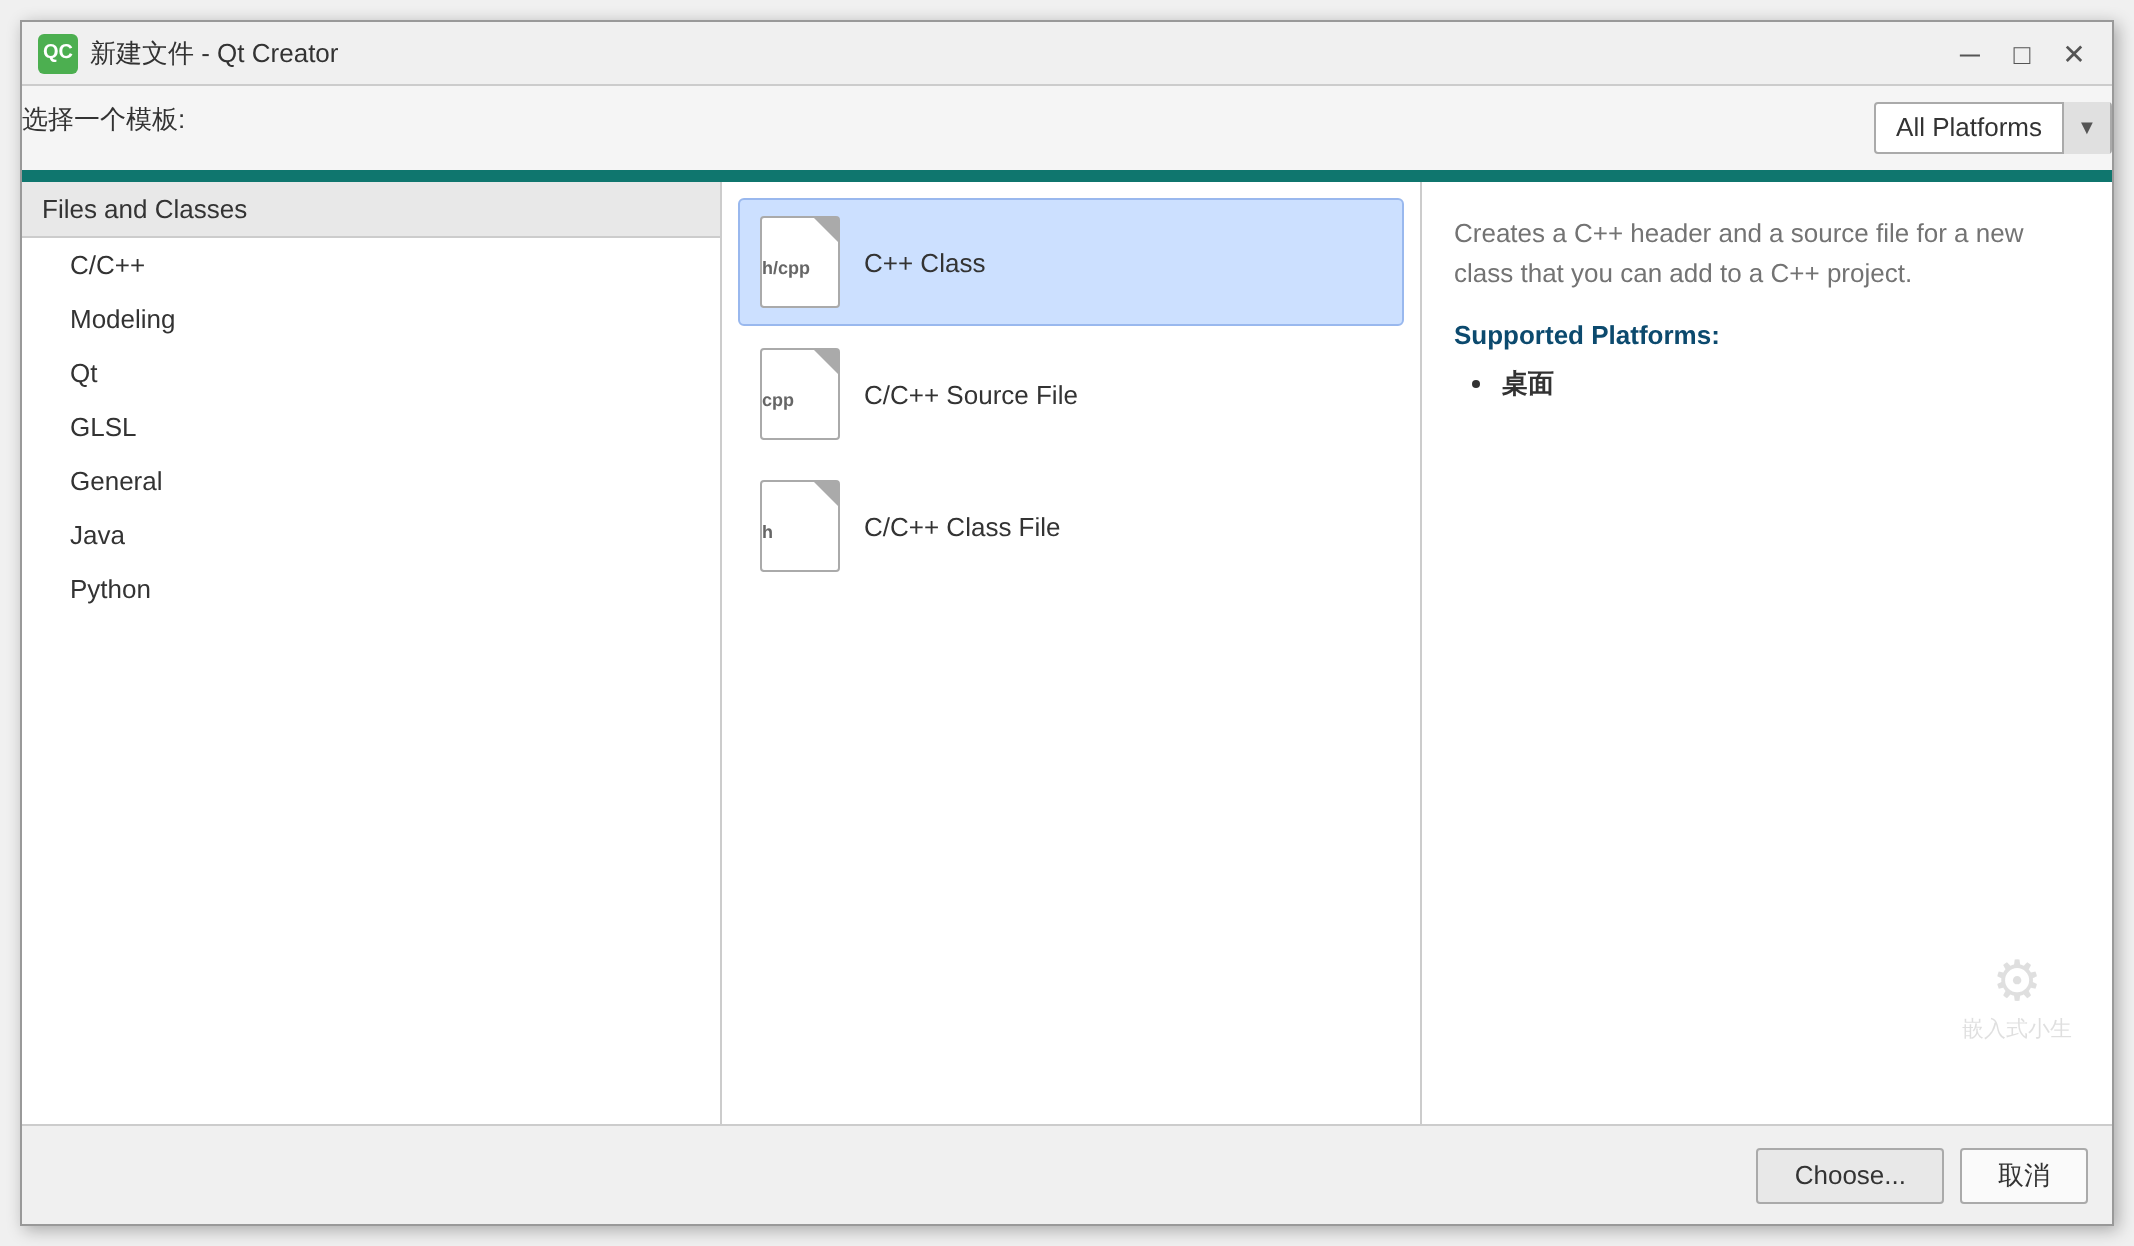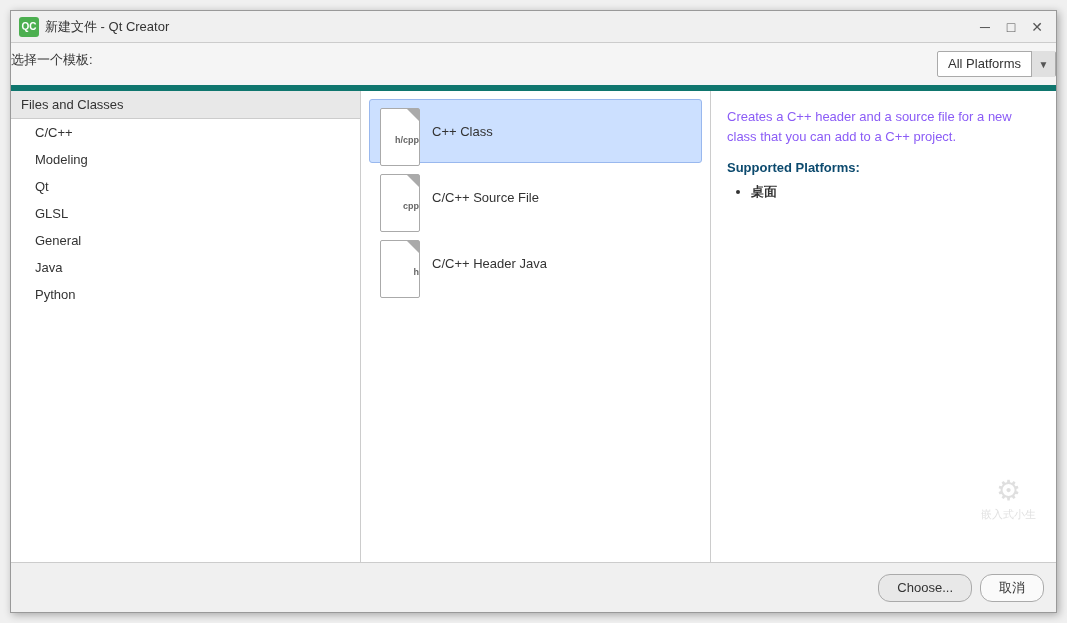--- a/index.html
+++ b/index.html
@@ -159,28 +159,28 @@
     }
     .template-icon {
       width: 40px;
       height: 46px;
       margin-right: 12px;
       flex-shrink: 0;
       position: relative;
     }
     .file-icon {
       width: 40px;
-      height: 58px;
+      height: 46px;
       background: white;
       border: 1.5px solid #aaa;
       border-radius: 2px;
       position: relative;
       display: flex;
       align-items: center;
-      justify-content: flex-end;
+      justify-content: flex-start;
       font-size: 9px;
       color: #666;
       font-weight: bold;
     }
     .file-icon::before {
       content: '';
       position: absolute;
       top: 0;
       right: 0;
       width: 12px;
@@ -201,21 +201,21 @@
     
     .right-panel {
       flex: 1;
       background: white;
       padding: 16px;
       overflow-y: auto;
       position: relative;
     }
     .description-text {
       font-size: 13px;
-      color: #8b5cf6;
+      color: #737373;
       line-height: 1.5;
       margin-bottom: 14px;
     }
     .platforms-header {
       font-size: 13px;
       font-weight: bold;
       color: #0c4a6e;
       margin-bottom: 8px;
     }
     .platform-list {
@@ -248,21 +248,21 @@
       align-items: center;
       justify-content: flex-end;
       padding: 0 12px;
       gap: 8px;
     }
     .footer-btn {
       height: 28px;
       padding: 0 18px;
       border: 1px solid #aaa;
       background: #fafafa;
-      border-radius: 12px;
+      border-radius: 2px;
       font-size: 13px;
       cursor: pointer;
       color: #333;
     }
     .footer-btn.primary {
       background: #e8e8e8;
     }
   </style>
 </head>
 <body>
@@ -318,21 +318,21 @@
             </div>
           </div>
           <span class="template-name">C/C++ Source File</span>
         </div>
         <div class="template-item">
           <div class="template-icon">
             <div class="file-icon">
               <span class="file-icon-label">h</span>
             </div>
           </div>
-          <span class="template-name">C/C++ Header Java</span>
+          <span class="template-name">C/C++ Class File</span>
         </div>
       </div>
 
     <div class="right-panel">
       <p class="description-text">Creates a C++ header and a source file for a new class that you can add to a C++ project.</p>
       <p class="platforms-header">Supported Platforms:</p>
       <ul class="platform-list" id="platform-list">
           <li>桌面</li>
         </ul>
       <div class="watermark">

